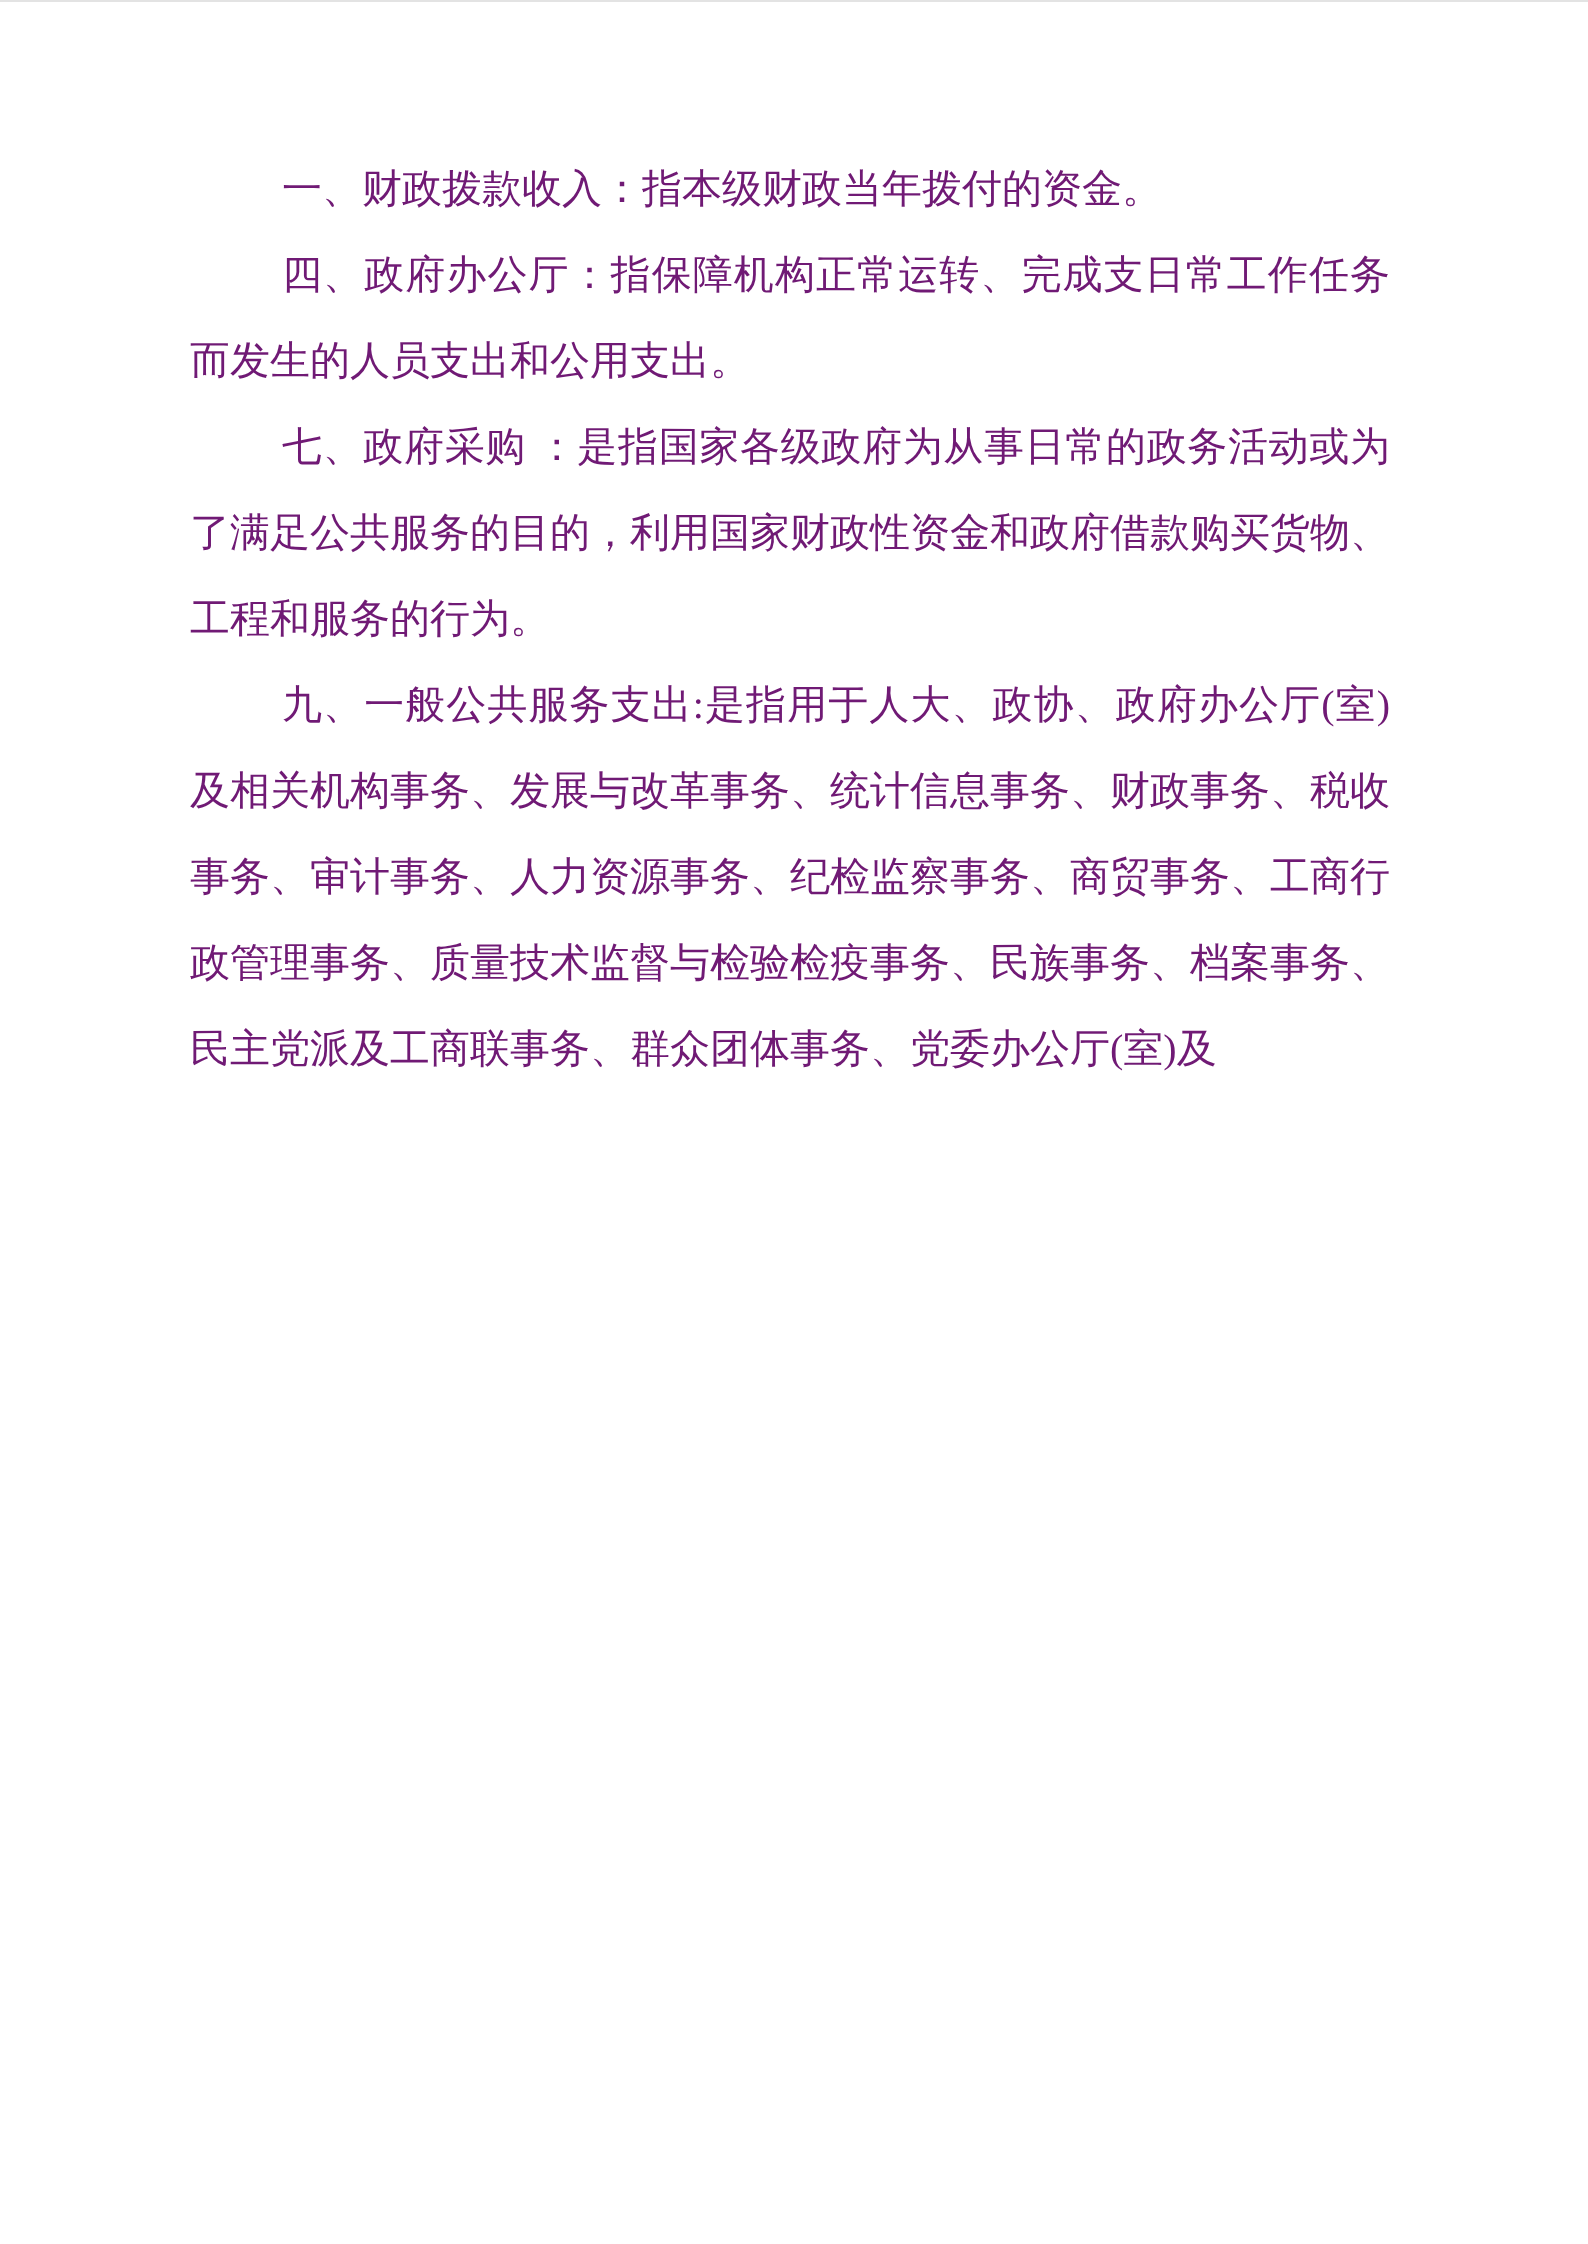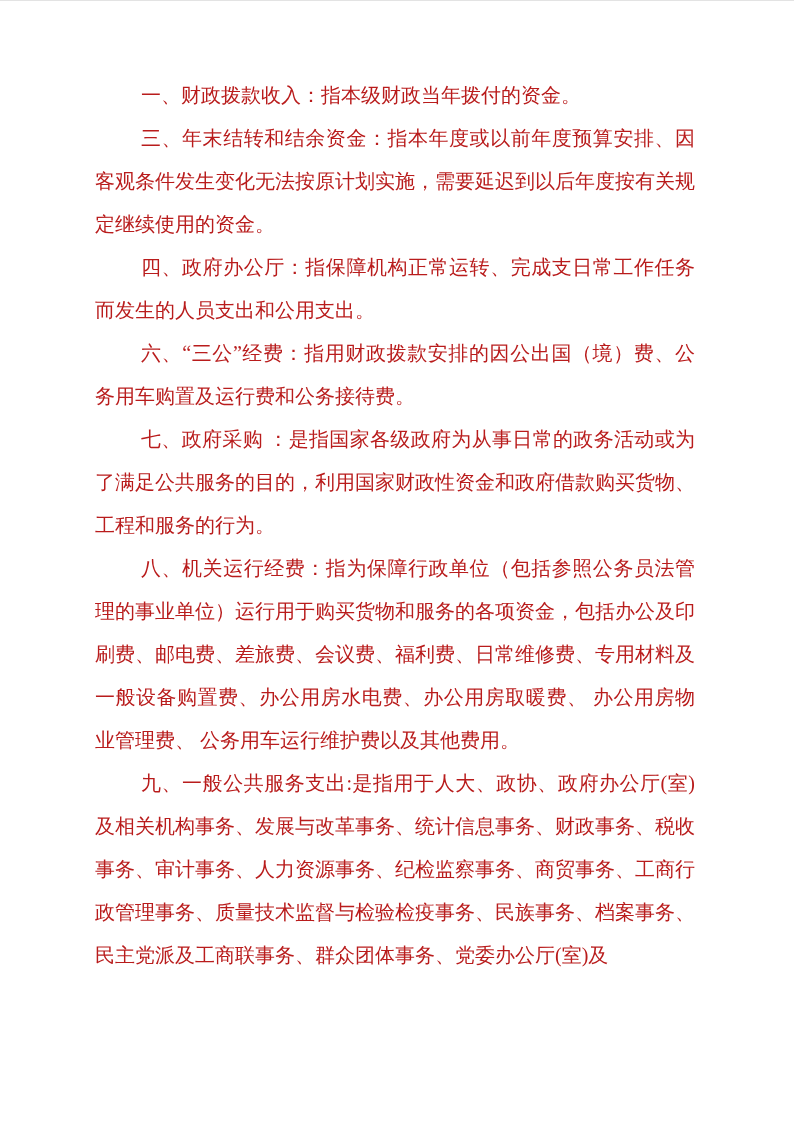--- a/index.html
+++ b/index.html
@@ -26,33 +26,30 @@
     height: 1122px;
     padding: 74px 99px 0 95px;
     background: #ffffff;
   }
   .page p {
     margin: 0;
     padding: 0;
     font-family: "Liberation Serif", "DejaVu Serif", serif;
     font-size: 20px;
     line-height: 43px;
-    color: #b91c1c;
+    color: #701a75;
     text-align: justify;
     text-justify: inter-ideograph;
     text-indent: 46px;
     word-break: break-all;
   }
 </style>
 </head>
 <body>
 
 <div class="page-top-edge"></div>
 
 <div class="page">
   <p>一、财政拨款收入：指本级财政当年拨付的资金。</p>
-  <p>三、年末结转和结余资金：指本年度或以前年度预算安排、因客观条件发生变化无法按原计划实施，需要延迟到以后年度按有关规定继续使用的资金。</p>
   <p>四、政府办公厅：指保障机构正常运转、完成支日常工作任务而发生的人员支出和公用支出。</p>
-  <p>六、“三公”经费：指用财政拨款安排的因公出国（境）费、公务用车购置及运行费和公务接待费。</p>
   <p>七、政府采购 ：是指国家各级政府为从事日常的政务活动或为了满足公共服务的目的，利用国家财政性资金和政府借款购买货物、工程和服务的行为。</p>
-  <p>八、机关运行经费：指为保障行政单位（包括参照公务员法管理的事业单位）运行用于购买货物和服务的各项资金，包括办公及印刷费、邮电费、差旅费、会议费、福利费、日常维修费、专用材料及一般设备购置费、办公用房水电费、办公用房取暖费、 办公用房物业管理费、 公务用车运行维护费以及其他费用。</p>
   <p>九、一般公共服务支出:是指用于人大、政协、政府办公厅(室)及相关机构事务、发展与改革事务、统计信息事务、财政事务、税收事务、审计事务、人力资源事务、纪检监察事务、商贸事务、工商行政管理事务、质量技术监督与检验检疫事务、民族事务、档案事务、民主党派及工商联事务、群众团体事务、党委办公厅(室)及</p>
 </div>
 
 </body></html>

